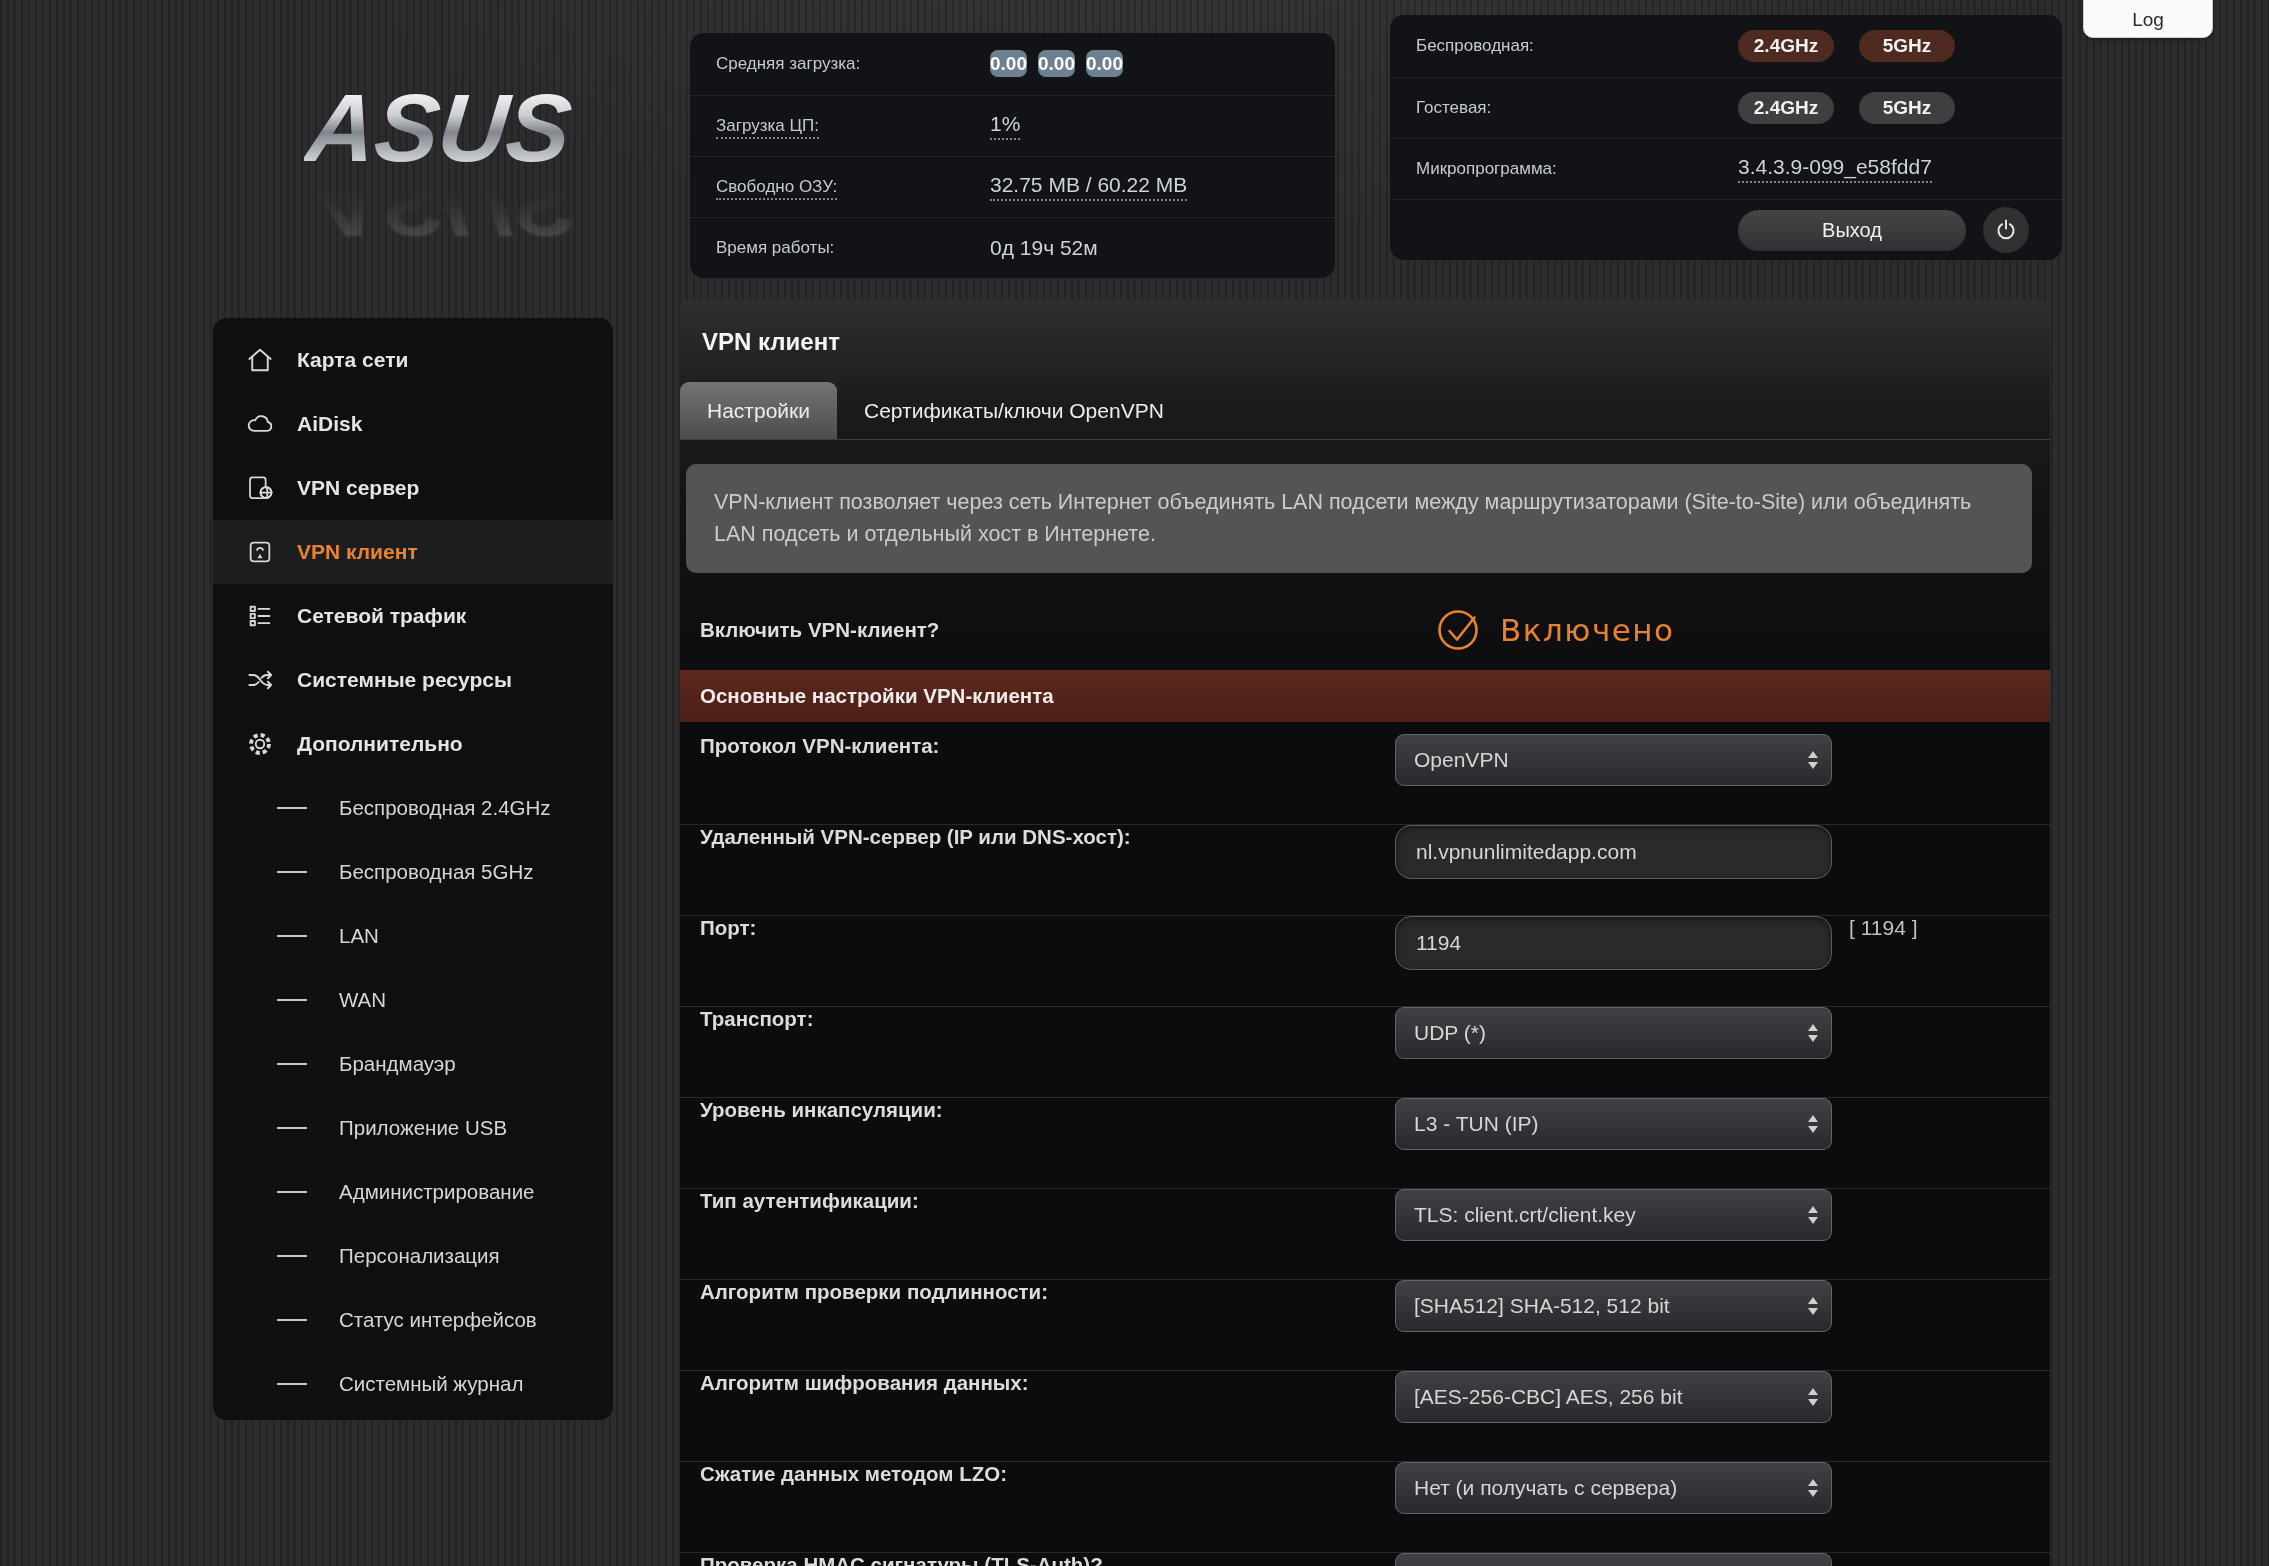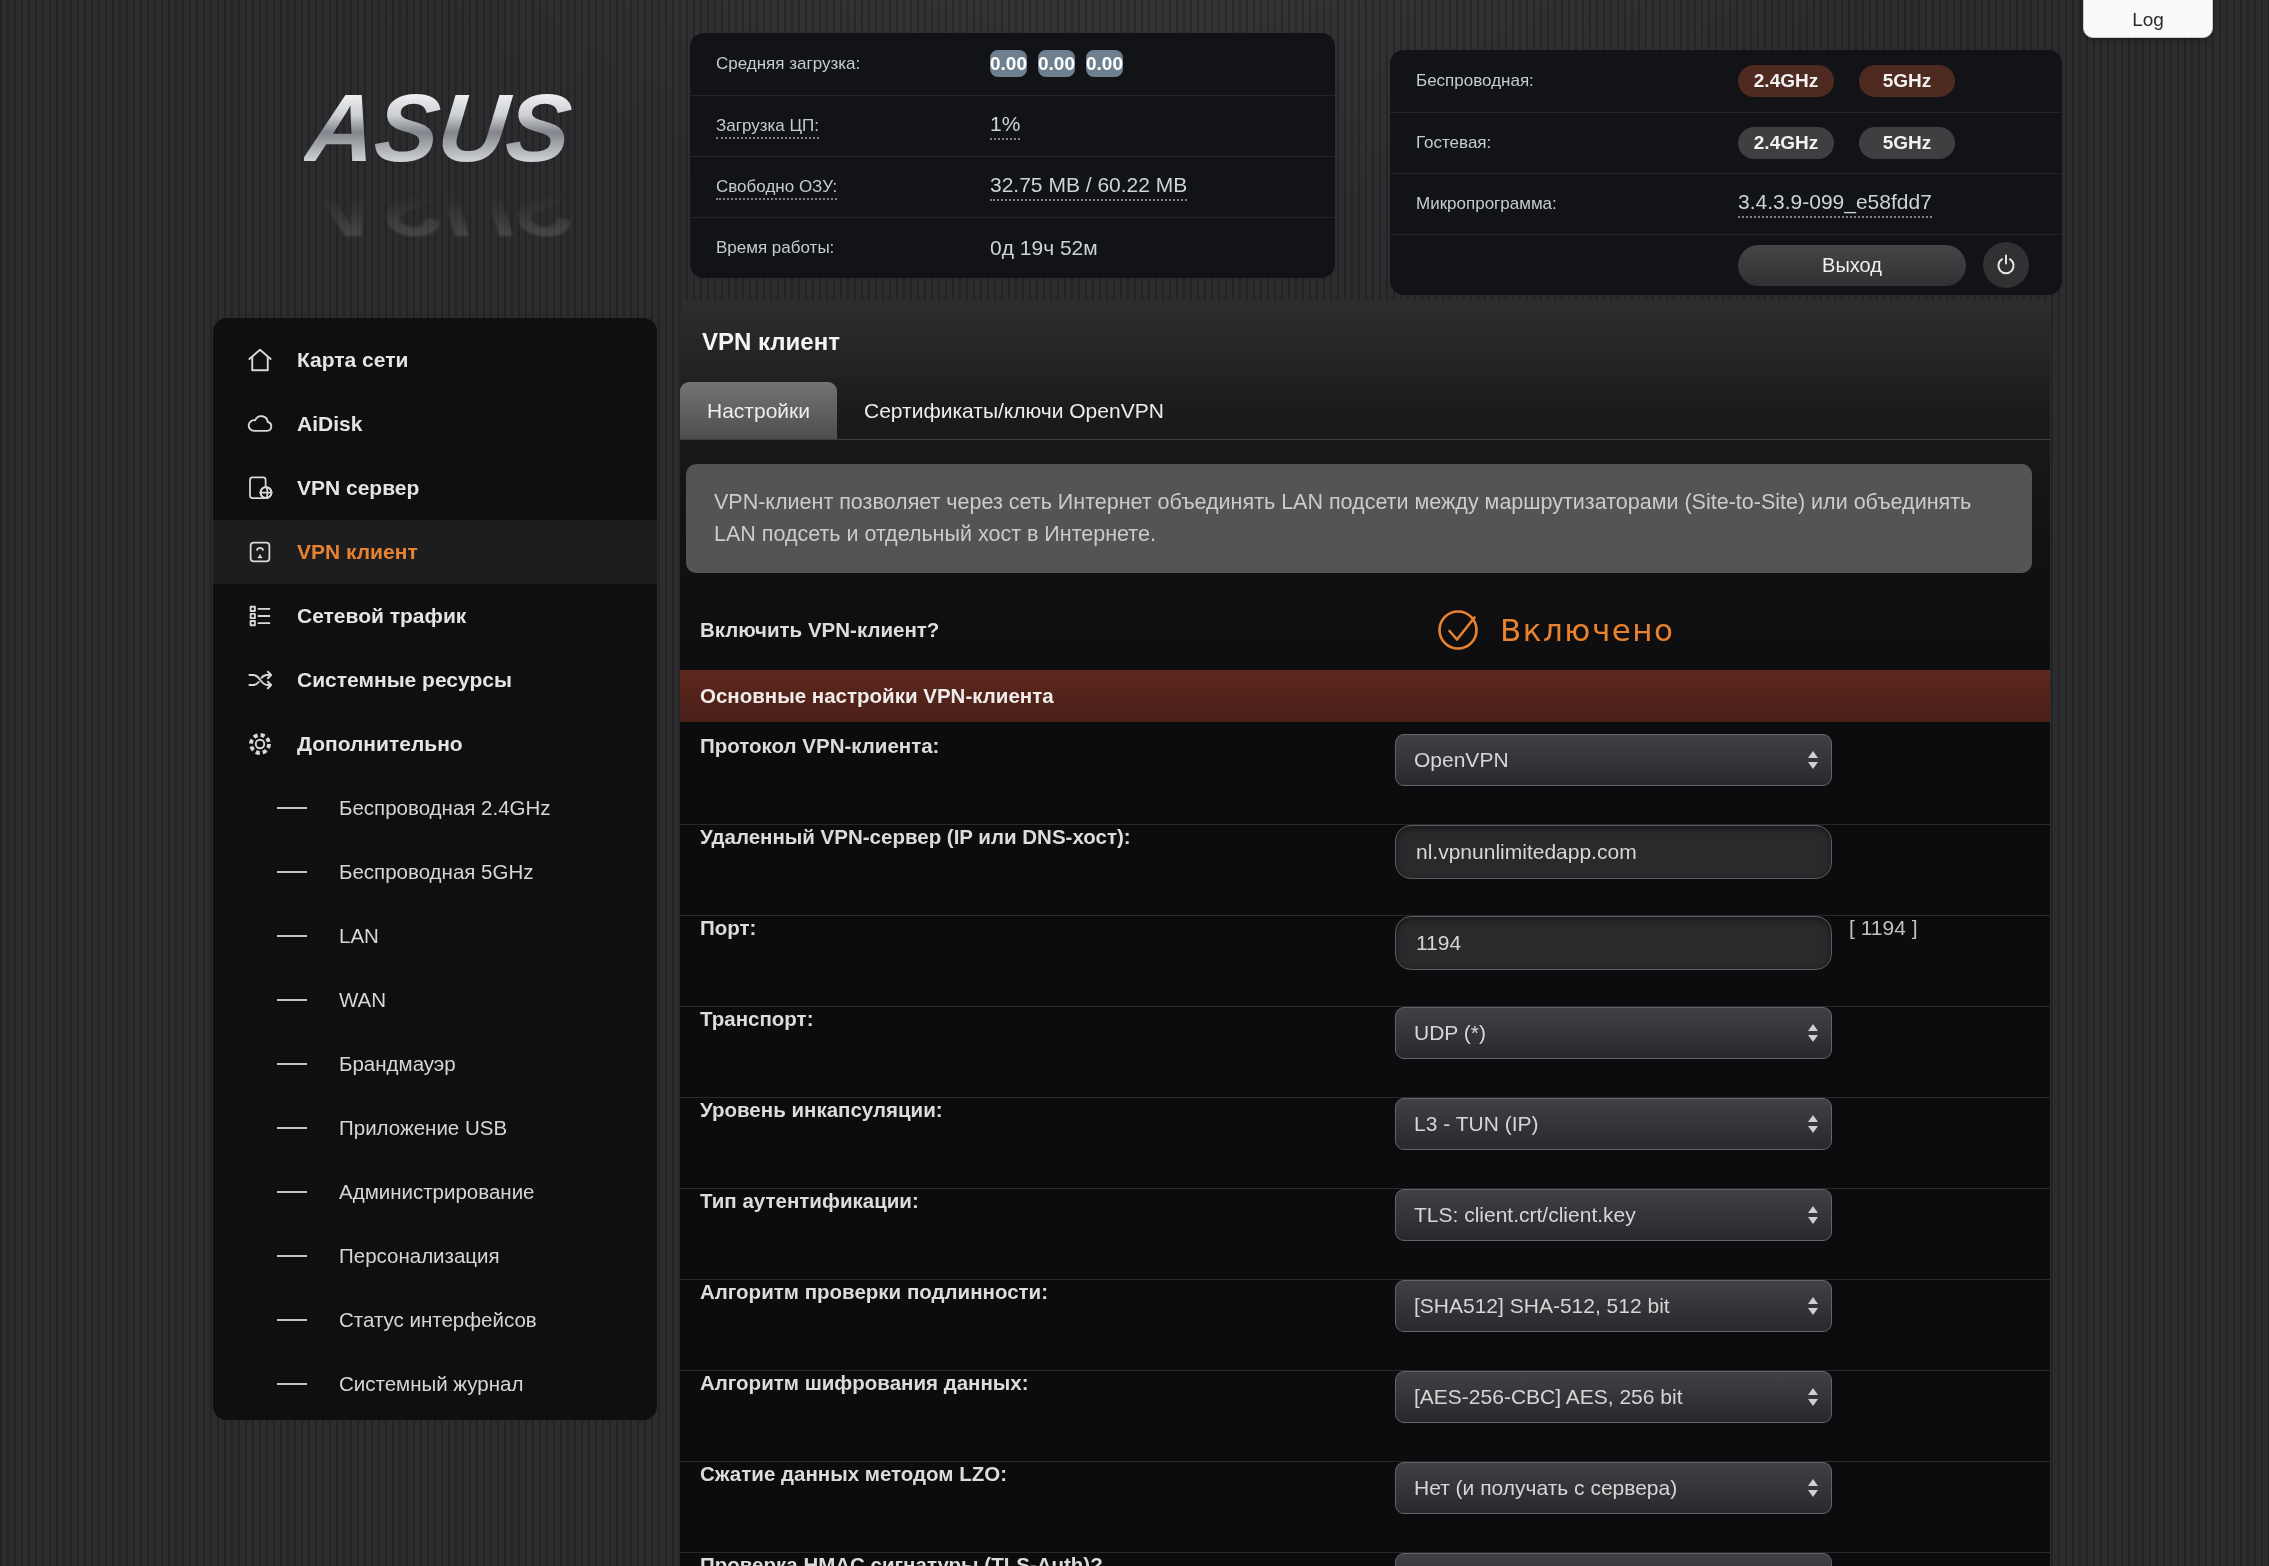--- a/index.html
+++ b/index.html
@@ -25,21 +25,21 @@
   .logo .mirror{
     display:block;transform:skewX(6deg) scaleY(-1);opacity:.22;filter:blur(1px);
     margin-top:-14px;
     -webkit-mask-image:linear-gradient(to bottom,rgba(0,0,0,.8),transparent 65%);
     mask-image:linear-gradient(to bottom,rgba(0,0,0,.8),transparent 65%);
   }
 
   
   .panel{position:absolute;background:#121316;border-radius:14px;}
   .status-panel{left:690px;top:33px;width:645px;height:245px;}
-  .wireless-panel{left:1390px;top:50px;width:672px;height:245px;}
+  .wireless-panel{left:1390px;top:15px;width:672px;height:245px;}
   .panel-row{height:61px;display:flex;align-items:center;padding:0 26px;border-top:1px solid rgba(255,255,255,.08);box-sizing:border-box;}
   .panel-row:first-child{border-top:none;height:62px;}
   .p-label{font-size:17px;color:#c6cbd0;flex:none;}
   .status-panel .p-label{width:274px;}
   .wireless-panel .p-label{width:322px;}
   .p-value{font-size:21px;color:#ced3d8;}
   .dotted{border-bottom:2px dotted rgba(225,225,225,.55);padding-bottom:2px;}
   .badge{background:var(--badge-slate,#6e8090);color:#fff;font-weight:bold;font-size:19px;border-radius:8px;padding:3px 0;margin-right:11px;text-align:right;}
   .pill{border-radius:16px;padding:5px 0;width:96px;text-align:center;color:#f2f2f2;font-weight:bold;font-size:19px;margin-right:25px;}
   .pill.maroon{background:var(--pill-maroon,#4e2a21);}
@@ -48,21 +48,21 @@
     background:linear-gradient(180deg,#454547,#313133);color:#f0f0f0;font-size:20px;font-family:inherit;}
   .power-btn{width:46px;height:46px;border:none;border-radius:50%;margin-left:17px;cursor:pointer;
     background:#313133;color:#e8e8e8;display:flex;align-items:center;justify-content:center;}
   .power-btn svg{width:26px;height:26px;}
 
   .log-btn{position:absolute;left:2083px;top:-12px;width:130px;height:50px;box-sizing:border-box;
     background:#fafafa;border:1px solid #cfcfcf;border-radius:10px;color:#2b2b2b;font-size:19px;
     font-family:inherit;padding-top:14px;text-align:center;cursor:pointer;box-shadow:0 1px 4px rgba(0,0,0,.4);}
 
   
-  .sidebar{position:absolute;left:213px;top:318px;width:444px;height:1102px;background:#0f0f11;
+  .sidebar{position:absolute;left:213px;top:318px;width:400px;height:1102px;background:#0f0f11;
     border-radius:14px;padding-top:10px;box-sizing:border-box;}
   .side-item{height:64px;display:flex;align-items:center;padding-left:30px;color:#e4e4e4;
     font-size:21px;font-weight:bold;cursor:pointer;}
   .side-item .icon{width:34px;height:34px;margin-right:20px;color:#d8d8d8;display:flex;align-items:center;justify-content:center;flex:none;}
   .side-item .icon svg{width:30px;height:30px;}
   .side-item.active{background:#1d1d20;color:var(--accent,#e8822e);}
   .side-sub{height:64px;display:flex;align-items:center;padding-left:64px;color:#d6d6d6;font-size:20.5px;cursor:pointer;}
   .side-sub .dash{width:30px;height:2px;background:#c4c4c4;margin-right:32px;flex:none;}
 
   

